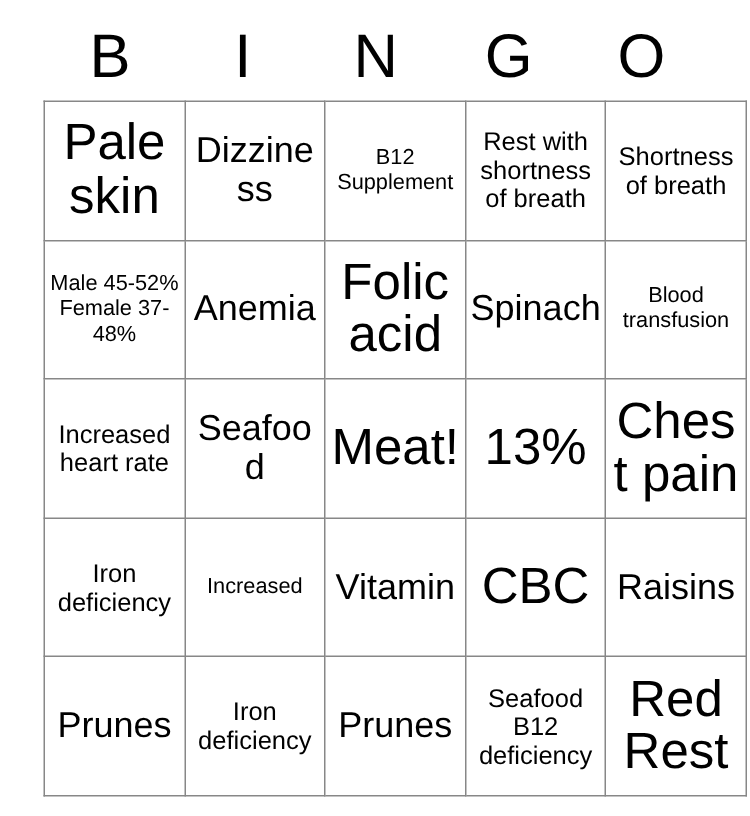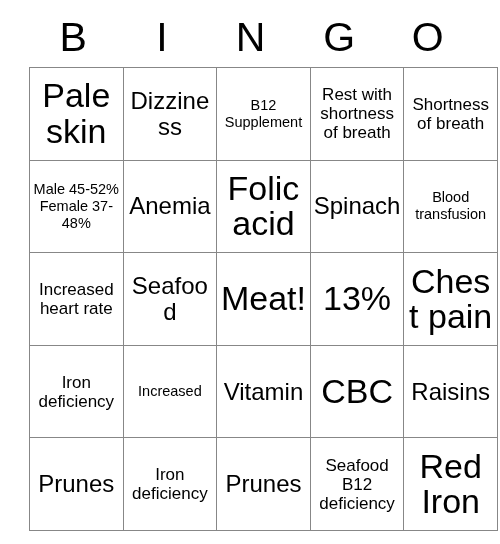--- a/index.html
+++ b/index.html
@@ -94,18 +94,18 @@
         <td class="sz-xs">Increased</td>
         <td class="sz-md">Vitamin</td>
         <td class="sz-xl">CBC</td>
         <td class="sz-md">Raisins</td>
       </tr>
       <tr>
         <td class="sz-md">Prunes</td>
         <td class="sz-sm">Iron deficiency</td>
         <td class="sz-md">Prunes</td>
         <td class="sz-sm">Seafood B12 deficiency</td>
-        <td class="sz-xl">Red Iron</td>
+        <td class="sz-xl">Red Rest</td>
       </tr>
     </tbody>
   </table>
 
 </div>
 
 </body></html>

